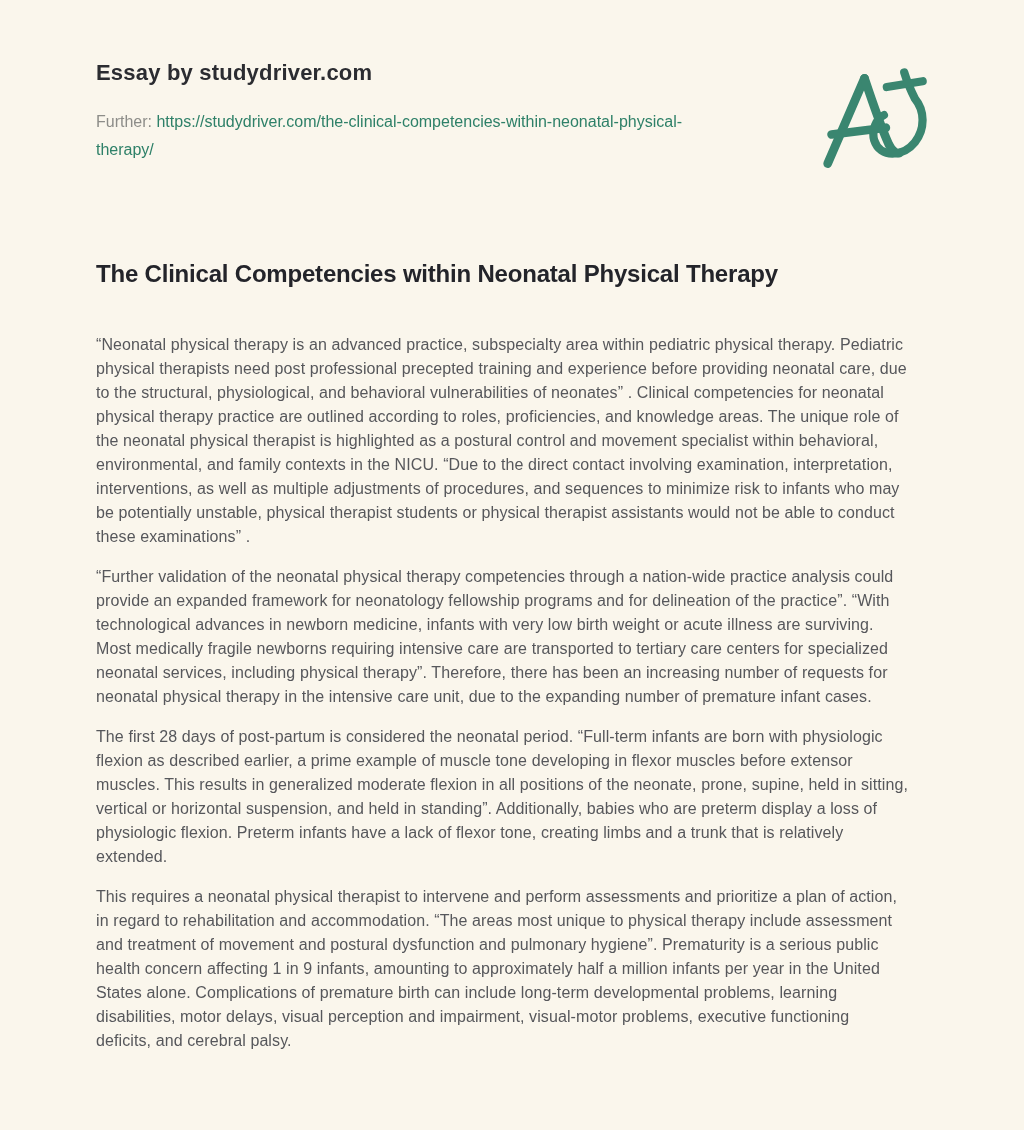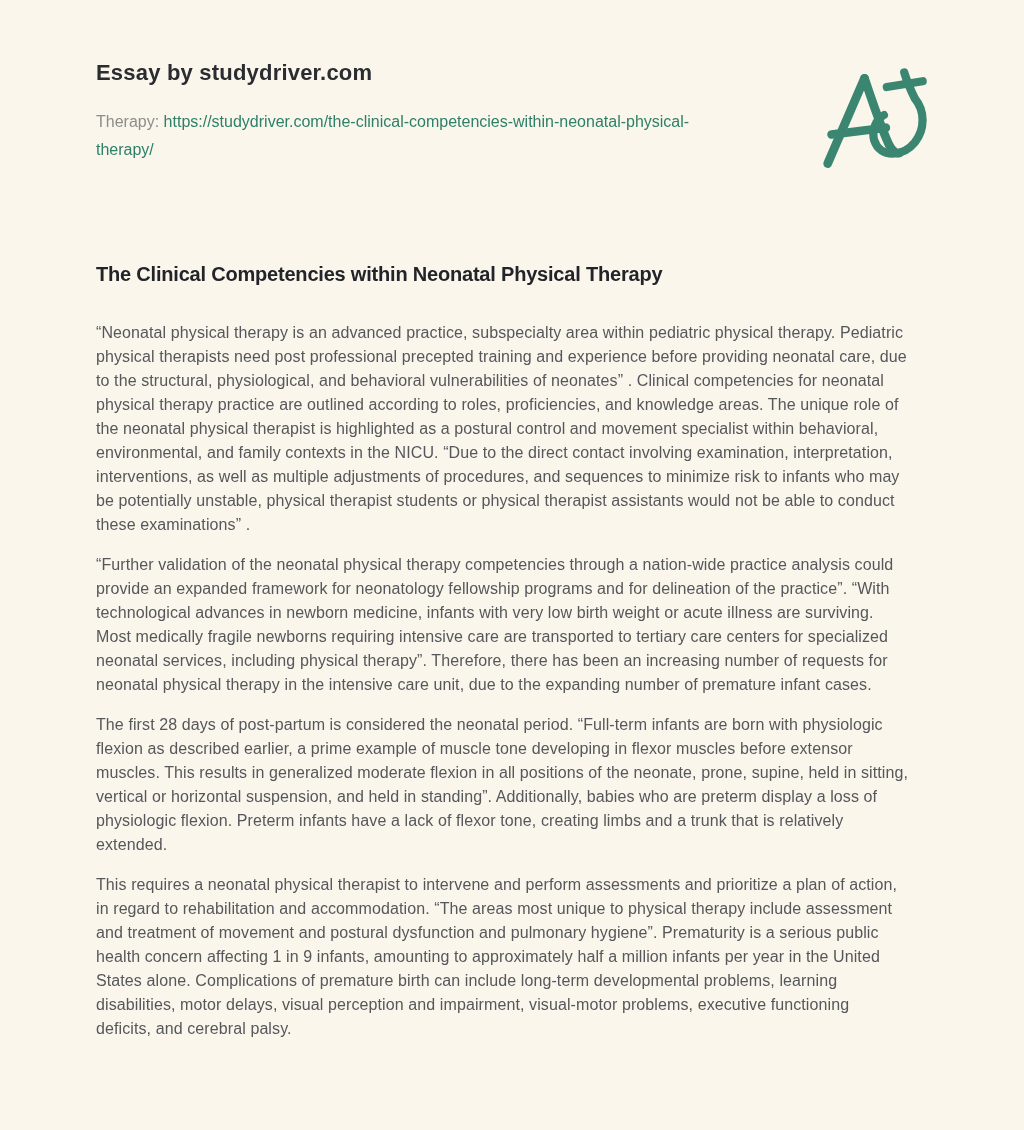--- a/index.html
+++ b/index.html
@@ -46,48 +46,48 @@
   .logo {
     position: absolute;
     top: 68px;
     right: 80px;
     width: 126px;
     height: 102px;
   }
   .logo svg { width: 100%; height: 100%; }
   h1.essay-title {
     margin-top: 90px;
-    font-size: 20px;
+    font-size: 24px;
     font-weight: 700;
     line-height: 40px;
     color: #23242a;
     letter-spacing: -0.2px;
     max-width: 840px;
   }
   .essay-body {
-    margin-top: 27px;
+    margin-top: 39px;
     max-width: 833px;
   }
   .essay-body p {
     font-size: 16px;
     line-height: 24px;
     color: #56575b;
     margin-bottom: 16px;
     letter-spacing: 0.1px;
   }
 </style>
 </head>
 <body>
 
 <div class="page">
 
   <div class="header-text">
     <div class="essay-by">Essay by studydriver.com</div>
     <div class="source-line">
-      <span class="source-label">Therapy:</span>
+      <span class="source-label">Further:</span>
       <a class="source-link">https://studydriver.com/the-clinical-competencies-within-neonatal-physical-therapy/</a>
     </div>
   </div>
 
   <div class="logo">
     <span>
       <svg viewBox="0 0 130 104" fill="none" xmlns="http://www.w3.org/2000/svg">
 
         <path d="M10 98 L48 10" stroke="#3a8670" stroke-width="9" stroke-linecap="round"></path>
 

